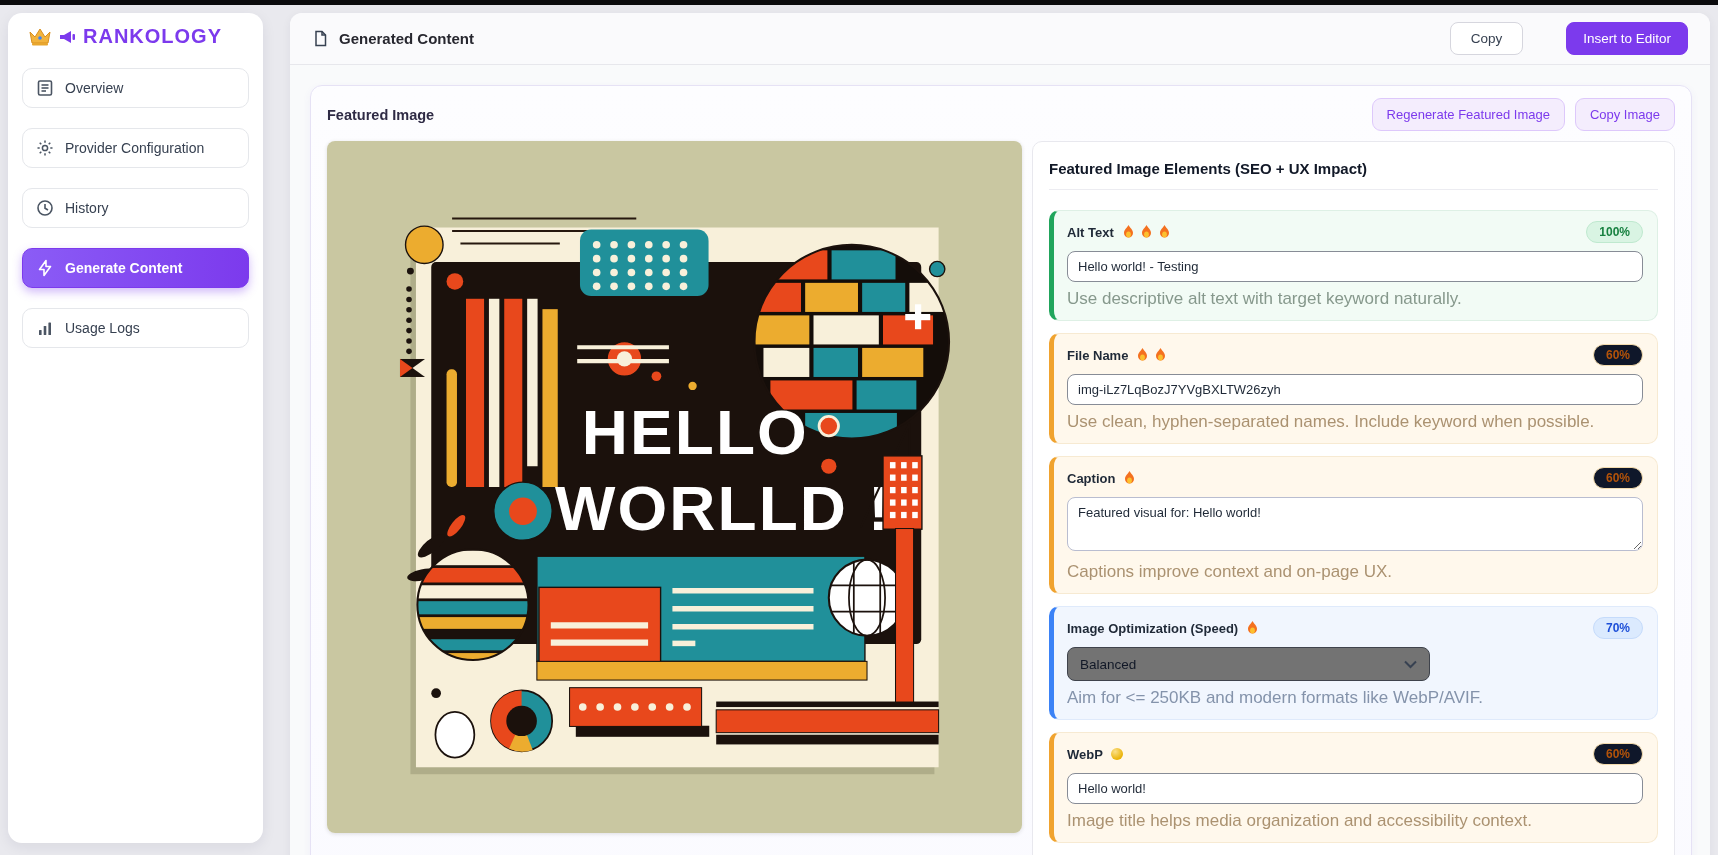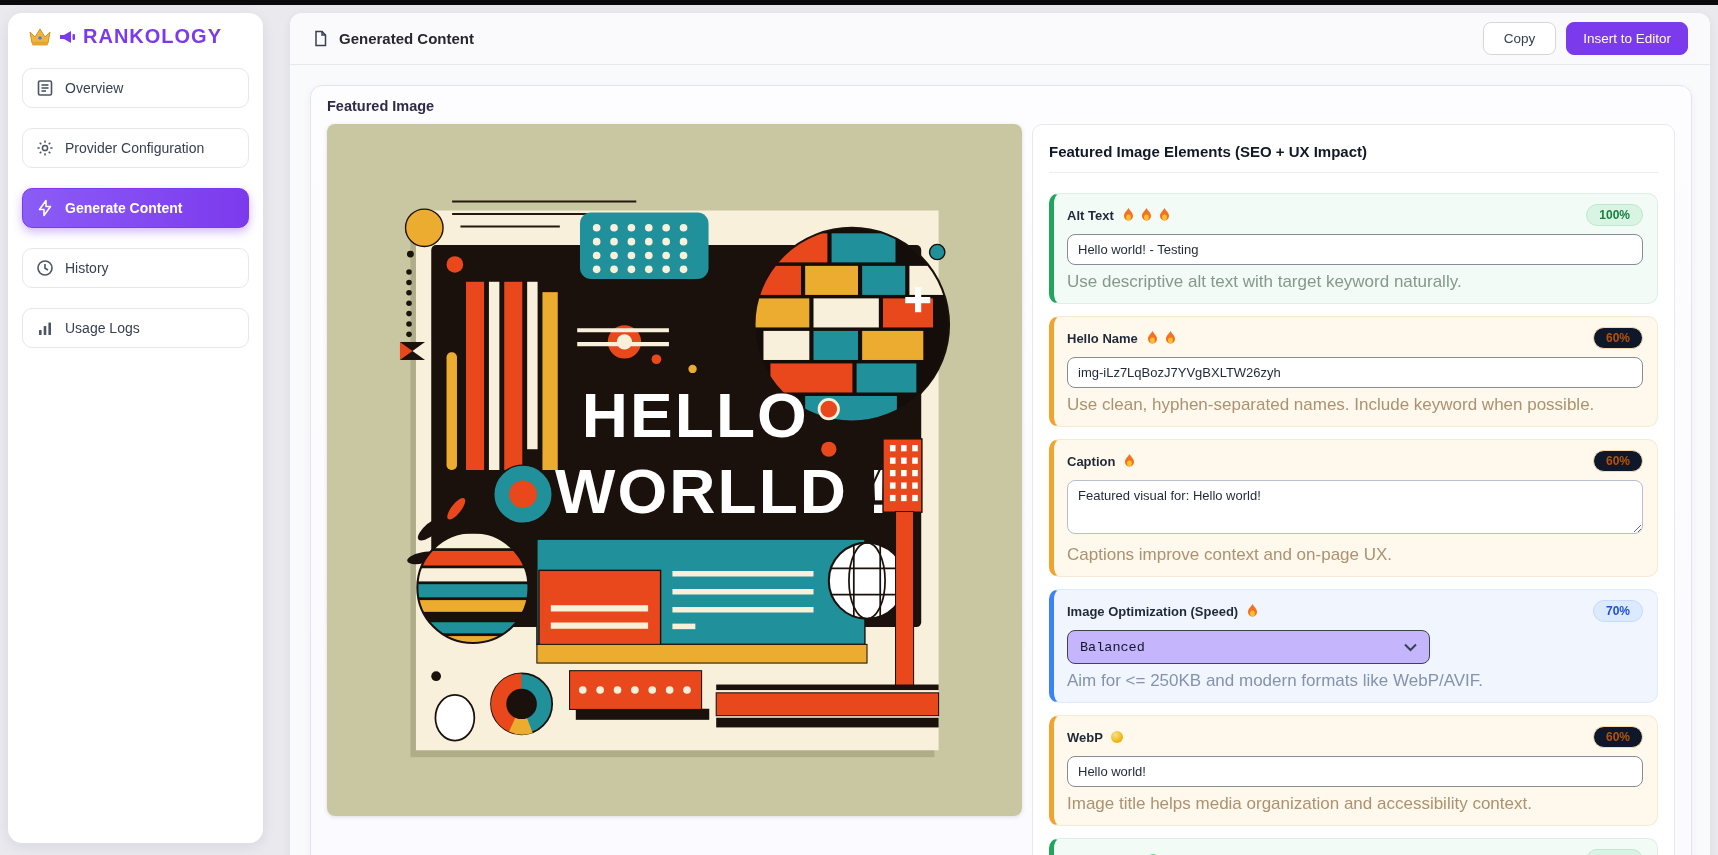--- a/index.html
+++ b/index.html
@@ -44,21 +44,21 @@
   }
   .main-header {
     height:52px; display:flex; align-items:center;
     padding:0 22px; border-bottom:1px solid #e7e7ec; background:#fafafc;
   }
   .main-title { display:flex; align-items:center; gap:10px; font-size:15px; font-weight:700; color:#27272f; }
   .main-title .hicon { display:flex; width:17px; height:17px; color:#374151; }
   .header-actions { margin-left:auto; display:flex; gap:10px; }
   .btn { border-radius:8px; font-size:13.5px; cursor:pointer; font-family:inherit; }
   .btn-copy { background:#fff; border:1px solid #d6d6de; color:#374151; padding:8px 20px; }
-  .btn-insert { background:#7c3aed; border:1px solid #7c3aed; color:#fff; padding:8px 16px; font-weight:500; }
+  .btn-insert { background:#7c3aed; border:1px solid #7c3aed; color:#fff; padding:8px 16px; font-weight:500;margin-left:33px; }
 
   
   .fi-section {
     margin:20px 18px 0 20px;
     border:1px solid #e6e2f5; border-radius:12px;
     background:linear-gradient(180deg,#fdfdff,#fafaff);
     padding:12px 16px 16px 16px;
     box-shadow:0 3px 8px rgba(90,70,180,.06);
   }
   .fi-head { display:flex; align-items:center; margin-bottom:10px; }
@@ -103,23 +103,23 @@
   .field-input {
     width:100%; height:31px; border:1px solid #878c96; border-radius:8px;
     padding:0 10px; font-size:13px; color:#1f2937; background:#fff; font-family:inherit;
   }
   .field-textarea {
     width:100%; height:54px; border:1px solid #b9bdd0; border-radius:8px;
     padding:7px 10px; font-size:13px; color:#1f2937; background:#fff; font-family:inherit;
     resize:both;
   }
   .field-select {
-    width:63%; height:34px; border:1.5px solid #3f434c; border-radius:8px; background:#c4b5fd;
+    width:63%; height:34px; border:1.5px solid #3f434c; border-radius:8px; background:#737373;
     display:flex; align-items:center; justify-content:space-between; padding:0 12px;
-    font-size:13.5px; color:#111827; cursor:pointer;font-family:Liberation Mono, monospace;
+    font-size:13.5px; color:#111827; cursor:pointer;
   }
   .field-hint { font-size:17px; margin-top:7px; }
   .tone-green  .field-hint { color:#86988c; }
   .tone-orange .field-hint { color:#ab9271; }
   .tone-blue   .field-hint { color:#8493ab; }
 </style>
 </head>
 <body>
 
 <div class="top-strip"></div>
@@ -159,37 +159,37 @@
     <div class="nav-item">
       <span class="nicon">
         <svg viewBox="0 0 18 18" fill="none" stroke="currentColor" stroke-width="1.5">
             <circle cx="9" cy="9" r="2.6"></circle>
             <path d="M9 1.5 v2.2 M9 14.3 v2.2 M1.5 9 h2.2 M14.3 9 h2.2 M3.7 3.7 l1.6 1.6 M12.7 12.7 l1.6 1.6 M14.3 3.7 l-1.6 1.6 M5.3 12.7 l-1.6 1.6"></path>
           </svg>
       </span>
       <span>Provider Configuration</span>
     </div>
 
-    <div class="nav-item active">
-      <span class="nicon">
-        <svg viewBox="0 0 18 18" fill="none" stroke="currentColor" stroke-width="1.6" stroke-linejoin="round">
-            <path d="M10 1.5 L3.5 10.5 h4.5 L8 16.5 L14.5 7.5 h-4.5 Z"></path>
-          </svg>
-      </span>
-      <span>Generate Content</span>
-    </div>
-
     <div class="nav-item">
       <span class="nicon">
         <svg viewBox="0 0 18 18" fill="none" stroke="currentColor" stroke-width="1.6">
             <circle cx="9" cy="9" r="7"></circle>
             <path d="M9 5 v4.2 l3 1.8"></path>
           </svg>
       </span>
       <span>History</span>
+    </div>
+
+    <div class="nav-item active">
+      <span class="nicon">
+        <svg viewBox="0 0 18 18" fill="none" stroke="currentColor" stroke-width="1.6" stroke-linejoin="round">
+            <path d="M10 1.5 L3.5 10.5 h4.5 L8 16.5 L14.5 7.5 h-4.5 Z"></path>
+          </svg>
+      </span>
+      <span>Generate Content</span>
     </div>
 
     <div class="nav-item">
       <span class="nicon">
         <svg viewBox="0 0 18 18" fill="currentColor">
             <rect x="3" y="11" width="2.6" height="5" rx="0.6"></rect>
             <rect x="7.7" y="7" width="2.6" height="9" rx="0.6"></rect>
             <rect x="12.4" y="3.5" width="2.6" height="12.5" rx="0.6"></rect>
           </svg>
       </span>
@@ -211,20 +211,24 @@
       </div>
       <div class="header-actions">
         <button class="btn btn-copy">Copy</button>
         <button class="btn btn-insert">Insert to Editor</button>
       </div>
     </header>
 
     <section class="fi-section">
       <div class="fi-head">
         <span class="fi-title">Featured Image</span>
+        <div class="fi-head-actions">
+          <button class="btn-lav">Regenerate Featured Image</button>
+          <button class="btn-lav">Copy Image</button>
+        </div>
       </div>
 
       <div class="fi-body">
 
         <div class="fi-image">
           <svg viewBox="0 0 1000 1000" preserveAspectRatio="none">
             <defs>
               <clipPath id="mosaicClip">
                   <circle cx="755" cy="290" r="140"></circle>
                 </clipPath>
@@ -442,21 +446,21 @@
                   </svg>
                 </span>
               <span class="badge badge-green">100%</span>
             </div>
             <input class="field-input" type="text" value="Hello world! - Testing" style="">
             <div class="field-hint">Use descriptive alt text with target keyword naturally.</div>
           </div>
 
           <div class="field-card tone-orange">
             <div class="field-top">
-              <span class="field-label">Hello Name</span>
+              <span class="field-label">File Name</span>
               <span class="flame">
                   <svg viewBox="0 0 13 14">
                     <path d="M6.5 0 C8 3 11 4.5 11 8 a4.5 4.5 0 0 1 -9 0 C2 4.5 5 3 6.5 0 Z" fill="#f4711f"></path>
                     <ellipse cx="6.5" cy="9.5" rx="2.4" ry="3" fill="#fcc02e"></ellipse>
                   </svg>
                 </span>
               <span class="flame">
                   <svg viewBox="0 0 13 14">
                     <path d="M6.5 0 C8 3 11 4.5 11 8 a4.5 4.5 0 0 1 -9 0 C2 4.5 5 3 6.5 0 Z" fill="#f4711f"></path>
                     <ellipse cx="6.5" cy="9.5" rx="2.4" ry="3" fill="#fcc02e"></ellipse>

